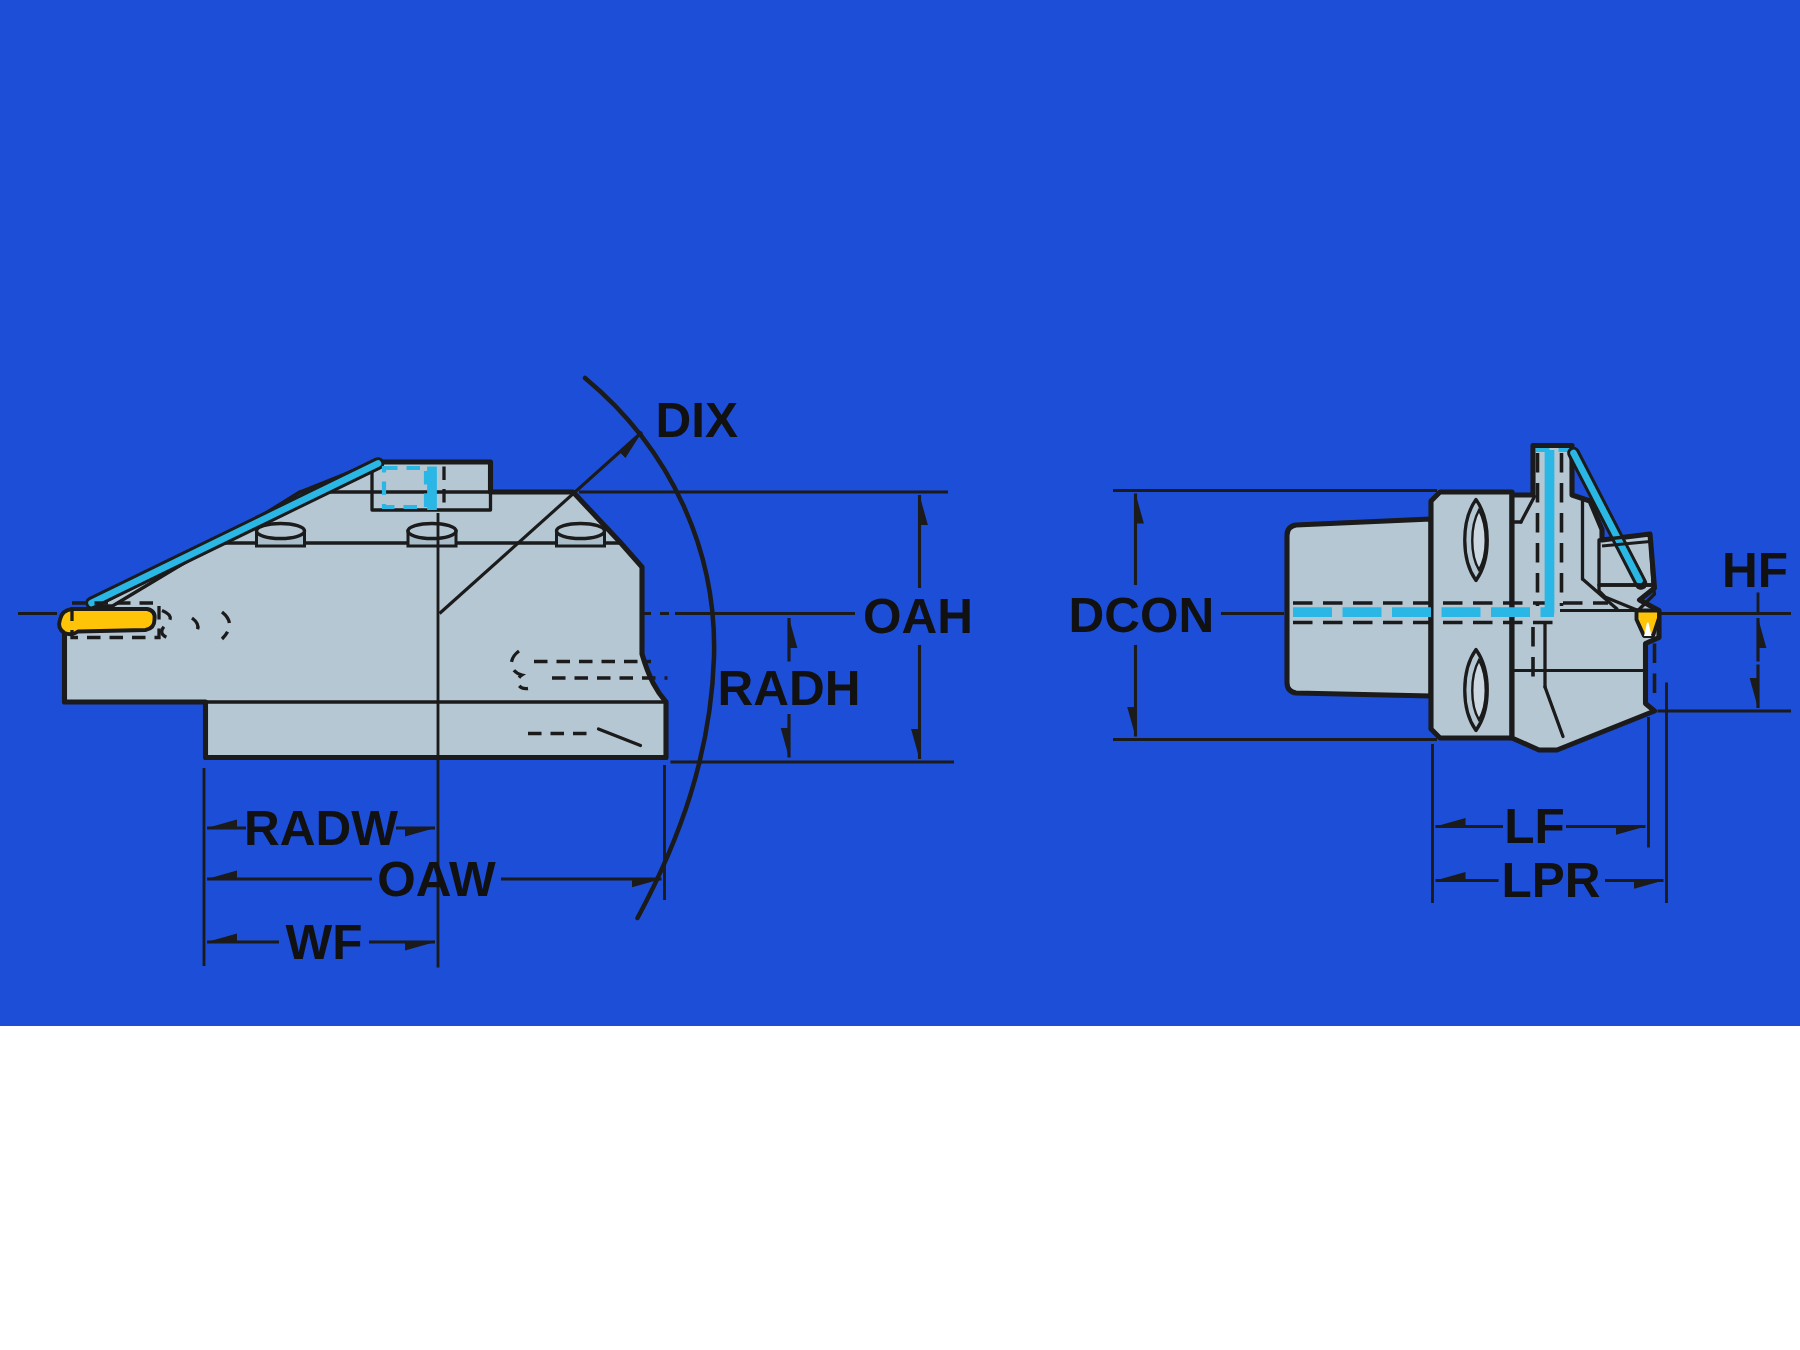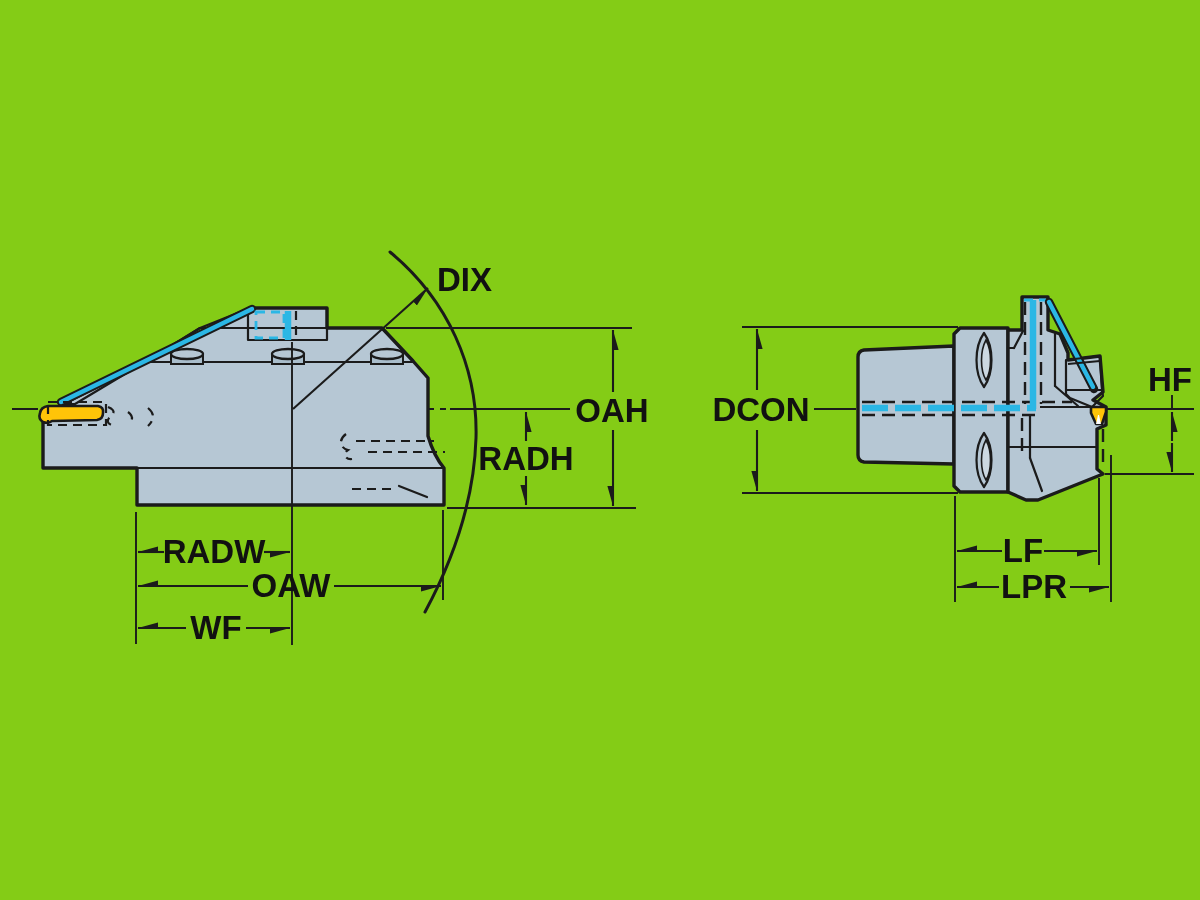--- a/index.html
+++ b/index.html
@@ -1,16 +1,16 @@
 <!DOCTYPE html>
 <html><head>
 <meta charset="utf-8">
 <style>
   html,body{margin:0;padding:0;background:#ffffff;}
-  .stage{width:1200px;height:900px;position:relative;background:#84cc16;overflow:hidden;}
+  .stage{width:1200px;height:684px;position:relative;background:#1d4ed8;overflow:hidden;}
   svg{display:block;}
   
   .outline{fill:none;stroke:#1b1b1b;stroke-width:3.4;stroke-linejoin:round;stroke-linecap:round;}
   .fillbody{fill:#b6c7d4;}
   .fillshade{fill:#a9bdcb;}
   .filldark{fill:#9cb1c1;}
   .fillhi{fill:#ccd8e1;}
   .inner{fill:none;stroke:#1b1b1b;stroke-width:2.2;stroke-linejoin:round;stroke-linecap:round;}
   .thin{fill:none;stroke:#1b1b1b;stroke-width:1.9;}
   .dash{fill:none;stroke:#1b1b1b;stroke-width:2.4;stroke-dasharray:13 7;}

